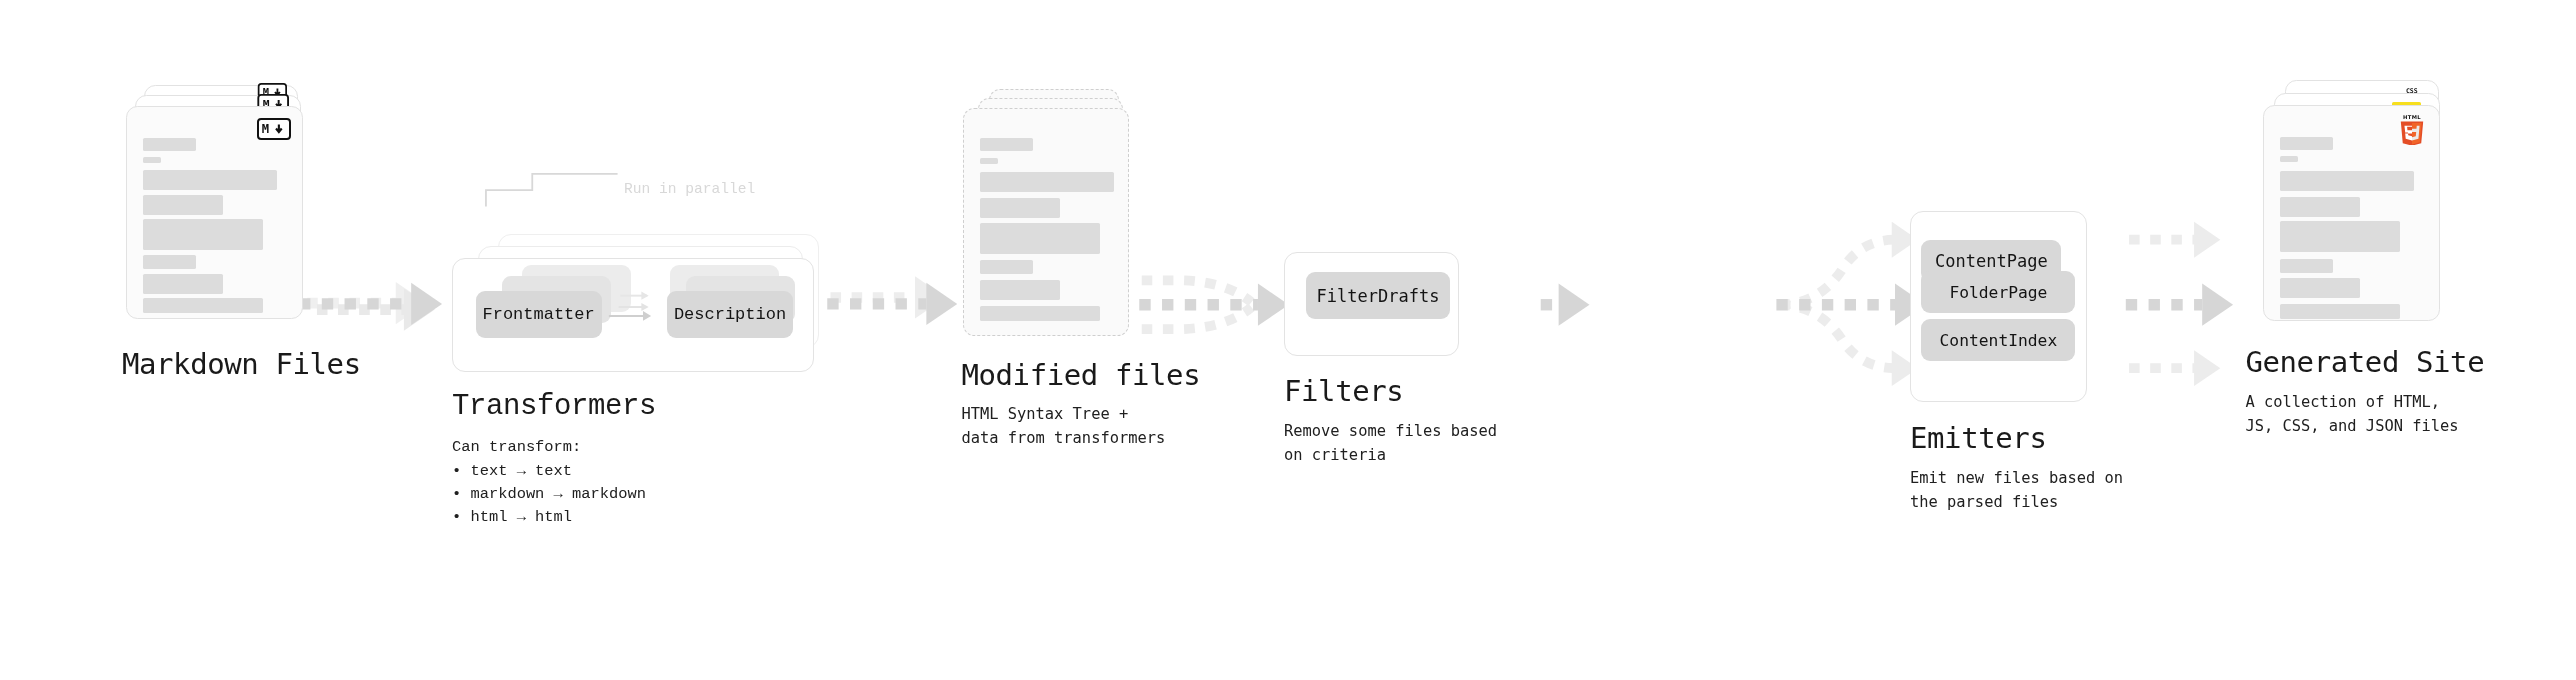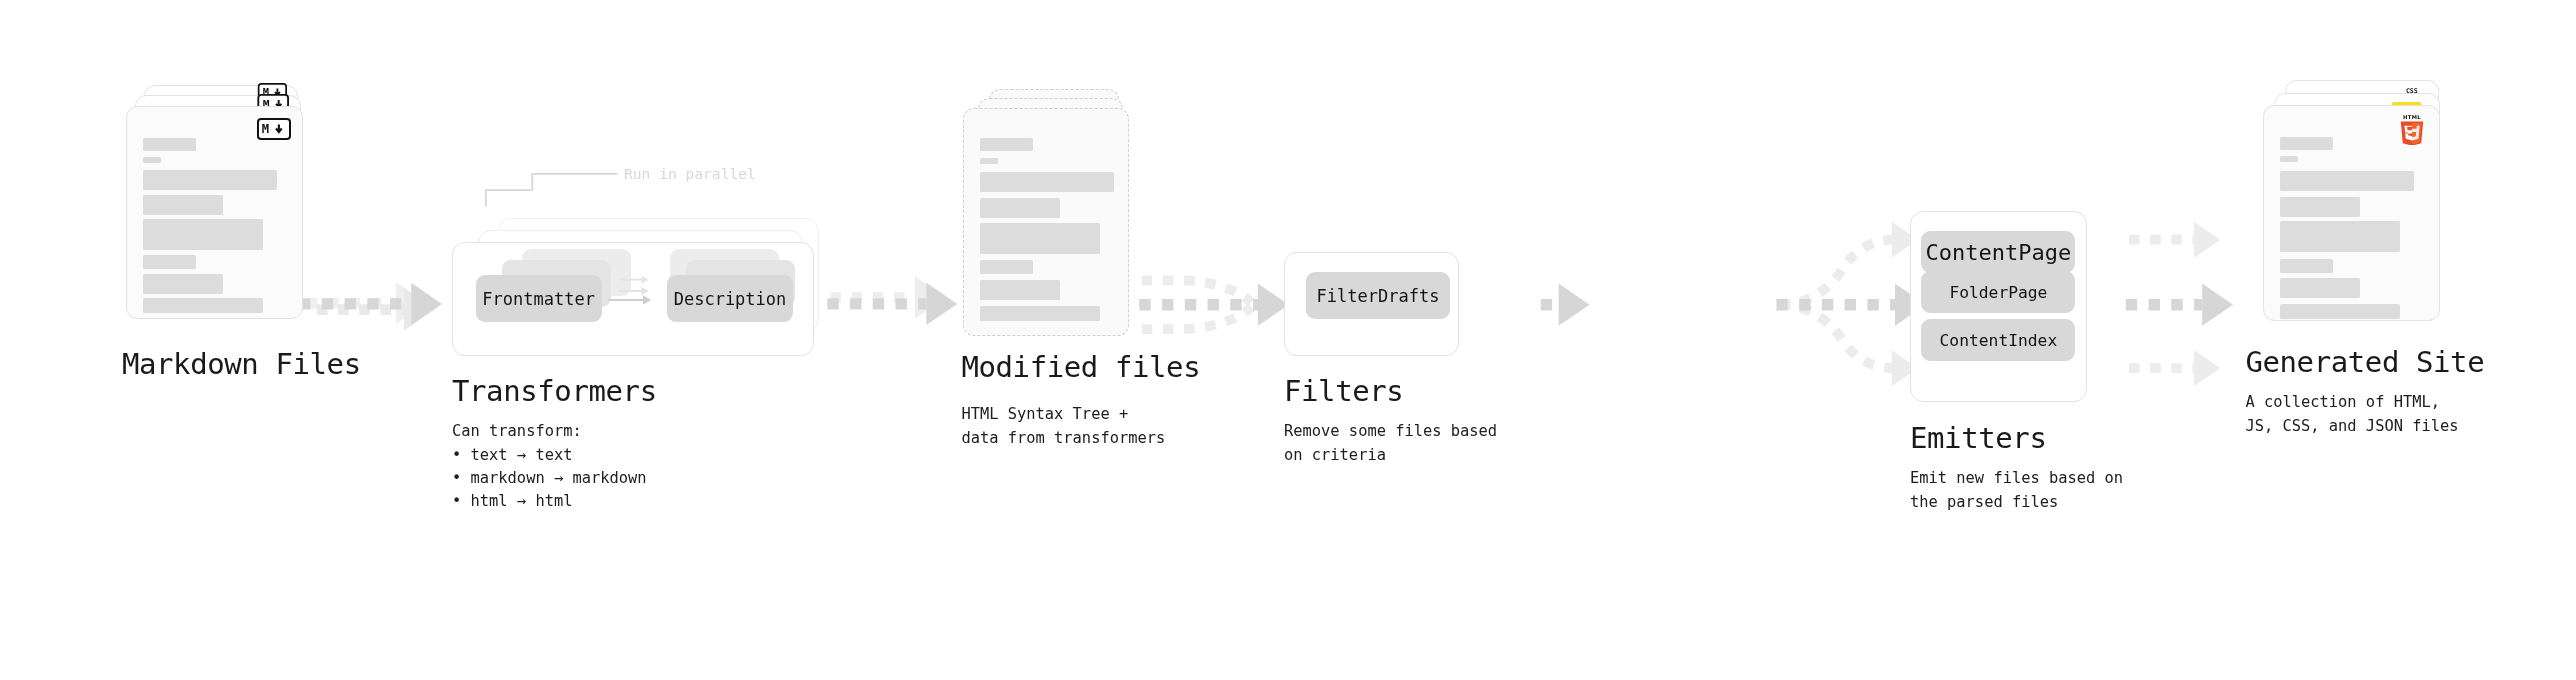--- a/index.html
+++ b/index.html
@@ -277,21 +277,21 @@
         <div class="skeleton" style="left:16.3px; top:112px; width:120px; height:31px;"></div>
         <div class="skeleton" style="left:16.3px; top:148px; width:53px; height:14px;"></div>
         <div class="skeleton" style="left:16.3px; top:167px; width:80px; height:19.5px;"></div>
         <div class="skeleton" style="left:16.3px; top:191px; width:120px; height:14.6px;"></div>
       </div>
     </div>
 
     <div class="stage-title" style="position:absolute; left:-4.1px; top:347px;">Markdown Files</div>
   </div>
 
-  <div class="stage" style="left:452px; top:0;">
+  <div class="stage" style="left:452px; top:16px;font-family:Liberation Mono, monospace;">
 
     <span class="parallel-label" style="left:172px; top:165px;">Run in parallel</span>
 
     <div style="position:relative;width:382px;height:211px;">
       <div class="groupbox ghost2" style="left:46px; top:218px; width:321px; height:114px;"></div>
       <div class="groupbox ghost1" style="left:26px; top:230px; width:325px; height:114px;"></div>
       <div class="groupbox" style="left:0px; top:242px; width:362px; height:114px;"></div>
 
       <div class="pill ghost2" style="left:70px; top:249px; width:109px; height:47px;">Frontmatter</div>
       <div class="pill ghost1" style="left:50px; top:260px; width:109px; height:47px;">Frontmatter</div>
@@ -332,38 +332,38 @@
         <div class="skeleton" style="left:16.3px; top:29px; width:53px; height:13px;"></div>
         <div class="skeleton" style="left:16.3px; top:49px; width:18px; height:5.7px;"></div>
         <div class="skeleton" style="left:16.3px; top:63px; width:134px; height:19.5px;"></div>
         <div class="skeleton" style="left:16.3px; top:89px; width:80px; height:19.5px;"></div>
         <div class="skeleton" style="left:16.3px; top:114px; width:120px; height:31px;"></div>
         <div class="skeleton" style="left:16.3px; top:151px; width:53px; height:14px;"></div>
         <div class="skeleton" style="left:16.3px; top:171px; width:80px; height:19.5px;"></div>
         <div class="skeleton" style="left:16.3px; top:197px; width:120px; height:14.6px;"></div>
       </div>
     </div>
-    <div class="stage-title" style="position:absolute; left:-1.6px; top:350px;text-align:center;">Modified files</div>
+    <div class="stage-title" style="position:absolute; left:-1.6px; top:358px;text-align:center;">Modified files</div>
     <div class="stage-sub" style="position:absolute; left:-1.6px; top:392px; width:228px;">HTML Syntax Tree +
 data from transformers</div>
   </div>
 
   <div class="stage" style="left:1284px; top:0;">
     <div class="groupbox" style="left:0; top:252px; width:175px; height:104px;"></div>
     <div class="pill" style="left:22px; top:272px; width:144px; height:47px;">FilterDrafts</div>
 
     <div class="stage-title" style="position:absolute; left:0; top:374px;">Filters</div>
     <div class="stage-sub" style="position:absolute; left:0; top:409px; width:268px;">Remove some files based
 on criteria</div>
   </div>
 
 
   <div class="stage" style="left:1910px; top:0;">
     <div class="groupbox" style="left:0; top:211px; width:177px; height:191px;"></div>
-    <div class="pill" style="left:11.4px; top:231px; width:154px; height:42px; font-size:22px;">ContentPage</div>
+    <div class="pill" style="left:11.4px; top:240px; width:140px; height:42px; font-size:17px;">ContentPage</div>
     <div class="pill" style="left:11.4px; top:271px; width:154px; height:42px; font-size:16.3px;">FolderPage</div>
     <div class="pill" style="left:11.4px; top:319px; width:154px; height:42px; font-size:16.3px;">ContentIndex</div>
 
     <div class="stage-title" style="position:absolute; left:0; top:421px;">Emitters</div>
     <div class="stage-sub" style="position:absolute; left:0; top:456px; width:268px;">Emit new files based on
 the parsed files</div>
   </div>
 
   <div class="stage" style="left:2247px; top:0;padding-left:16px;">
     <div class="doc-stack" style="width:195px;height:341px;">

